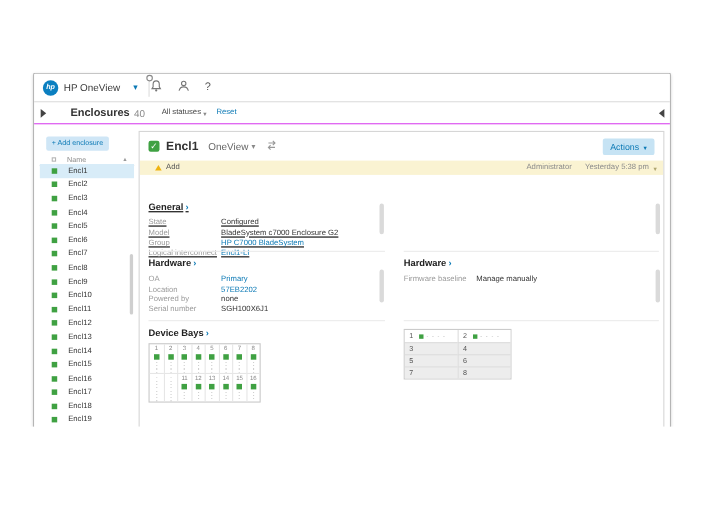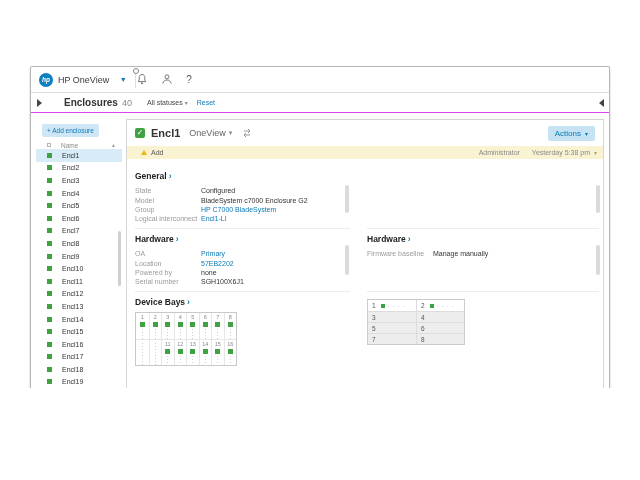--- a/index.html
+++ b/index.html
@@ -69,21 +69,21 @@
   .banner { position:absolute; left:0; right:0; top:26px; height:13px; background:#faf3d2; display:flex; align-items:center; font-size:7px; }
   .warn-tri { width:0; height:0; border-left:3px solid transparent; border-right:3px solid transparent; border-bottom:5px solid #efb310; margin-left:14px; }
   .banner .task { color:#555; margin-left:4px; }
   .banner .user { margin-left:auto; color:#8a8a8a; }
   .banner .time { color:#8a8a8a; margin-left:12px; }
   .banner .bcar { color:#b0a670; font-size:6px; margin:0 6px 0 4px; }
 
   .colL { position:absolute; left:8px; width:215px; top:46px; bottom:0; }
   .colR { position:absolute; left:240px; width:232px; top:46px; bottom:0; }
   .sec { position:absolute; left:0; right:0; padding-top:5px; }
-  .sec.s1 { top:0; }
+  .sec.s1 { top:12px;text-decoration:underline; }
   .sec.s2 { top:62px; border-top:1px solid #ececec; }
   .sec.s3 { top:125px; border-top:1px solid #ececec; }
   .sec h3 { font-size:8.5px; color:#222; margin-bottom:5px; font-weight:bold; }
   .sec h3 .car { color:#0b79b5; margin-left:2px; }
 
   .kvrow { display:flex; align-items:center; height:9.4px; font-size:7px; }
   .kvrow .l { width:66px; flex-shrink:0; color:#9a9a9a; }
   .kvrow .v { color:#333; white-space:nowrap; }
   .kvrow .v.link { color:#0b79b5; }
 

